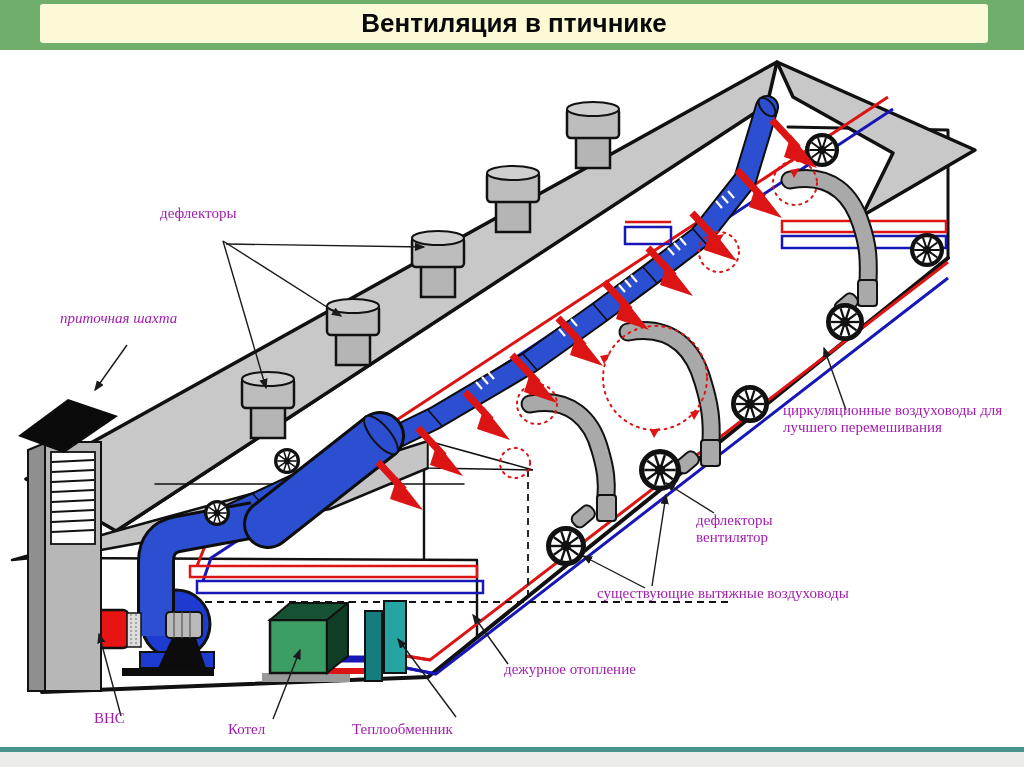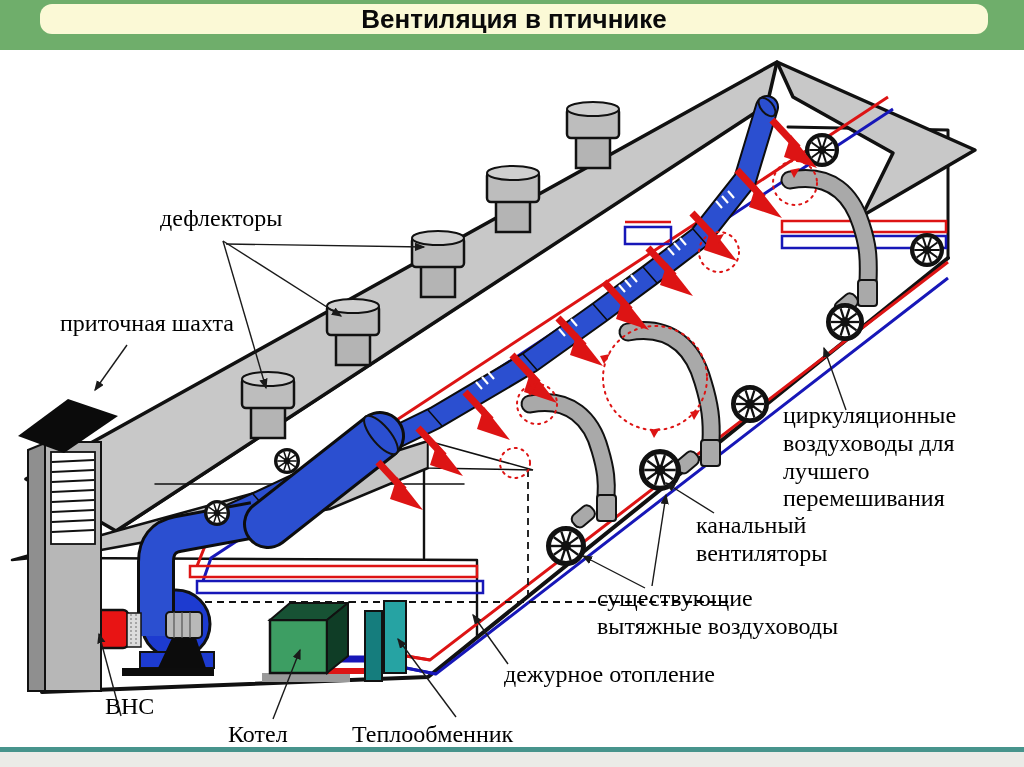--- a/index.html
+++ b/index.html
@@ -1,25 +1,25 @@
 <!DOCTYPE html>
 <html style="--header-green: #6fae6b; --header-cream: #fbf9d6; --roof-gray: #c8c8c8; --duct-blue: #2b4fd0; --pipe-red: #dd1414; --pipe-blue: #1717b8; --unit-red: #e81414; --boiler-green: #3d9e63; --exchanger-teal: #1d8d8d; --footer-teal: #47948c;"><head>
 <meta charset="utf-8">
 <style>
   html,body{margin:0;padding:0;}
   body{width:1024px;height:767px;position:relative;background:#ffffff;overflow:hidden;
        font-family:"Liberation Serif",serif;}
   .header{position:absolute;left:0;top:0;width:1024px;height:50px;background:var(--header-green,#6fae6b);}
-  .title-box{position:absolute;left:40px;top:4px;width:948px;height:30px;background:var(--header-cream,#fbf9d6);
-             border-radius:12px;display:flex;align-items:center;justify-content:center;}
+  .title-box{position:absolute;left:40px;top:4px;width:948px;height:39px;background:var(--header-cream,#fbf9d6);
+             border-radius:3px;display:flex;align-items:center;justify-content:center;}
   .title-box .t{font-family:"Liberation Sans",sans-serif;font-weight:bold;font-size:26px;color:#0a0a0a;}
   .canvas{position:absolute;left:0;top:0;width:1024px;height:767px;}
   .footer-line{position:absolute;left:0;top:747px;width:1024px;height:5px;background:var(--footer-teal,#47948c);}
   .footer-strip{position:absolute;left:0;top:752px;width:1024px;height:15px;background:#ebebe7;}
-  .lbl{position:absolute;font-size:24px;line-height:1.16;color:#000000;}
+  .lbl{position:absolute;font-size:15px;line-height:1.16;color:#a21caf;}
   .nowrap{white-space:nowrap;}
   
   .roof{fill:var(--roof-gray,#c8c8c8);stroke:#111;stroke-width:3.5;stroke-linejoin:round;}
   .torn{fill:#c5c5c5;stroke:#111;stroke-width:2.5;stroke-linejoin:round;}
   .edge{stroke:#111;fill:none;stroke-linecap:round;stroke-linejoin:round;}
   .redp{stroke:var(--pipe-red,#dd1414);fill:none;}
   .bluep{stroke:var(--pipe-blue,#1717b8);fill:none;}
   .duct-o{stroke:#0d0d0d;stroke-width:24;fill:none;stroke-linejoin:round;stroke-linecap:round;}
   .duct-i{stroke:var(--duct-blue,#2b4fd0);stroke-width:20;fill:none;stroke-linejoin:round;stroke-linecap:round;}
   .jd-o{stroke:#111;stroke-width:19;fill:none;stroke-linecap:round;}
@@ -235,26 +235,26 @@
     <path class="ldr" d="M645,588 L583,556"></path>
     <path class="ldr" d="M652,586 L666,495"></path>
     <path class="ldr" d="M508,664 L473,615"></path>
     <path class="ldr" d="M121,716 L99,634"></path>
     <path class="ldr" d="M273,719 L300,650"></path>
     <path class="ldr" d="M456,717 L398,639"></path>
   </g>
 </svg>
 
 <div class="lbl nowrap" style="left:160px;top:205px;">дефлекторы</div>
-<div class="lbl nowrap" style="left:60px;top:310px;">приточная шахта</div>
+<div class="lbl nowrap" style="left:60px;top:310px;font-style:italic;">приточная шахта</div>
 <div class="lbl" style="left:783px;top:402px;width:242px;">циркуляционные воздуховоды для лучшего перемешивания</div>
-<div class="lbl" style="left:696px;top:512px;width:140px;">канальный вентиляторы</div>
+<div class="lbl" style="left:696px;top:512px;width:140px;">дефлекторы вентилятор</div>
 <div class="lbl" style="left:597px;top:585px;width:262px;">существующие вытяжные воздуховоды</div>
 <div class="lbl nowrap" style="left:504px;top:661px;text-align:right;">дежурное отопление</div>
-<div class="lbl nowrap" style="left:94px;top:693px;margin-left:11px;">ВНС</div>
+<div class="lbl nowrap" style="left:94px;top:710px;">ВНС</div>
 <div class="lbl nowrap" style="left:228px;top:721px;">Котел</div>
 <div class="lbl nowrap" style="left:352px;top:721px;text-align:right;">Теплообменник</div>
 
 <div class="header">
   <div class="title-box">
     <span class="t">Вентиляция в птичнике</span>
   </div>
 </div>
 <div class="footer-line"></div>
 <div class="footer-strip"></div>

